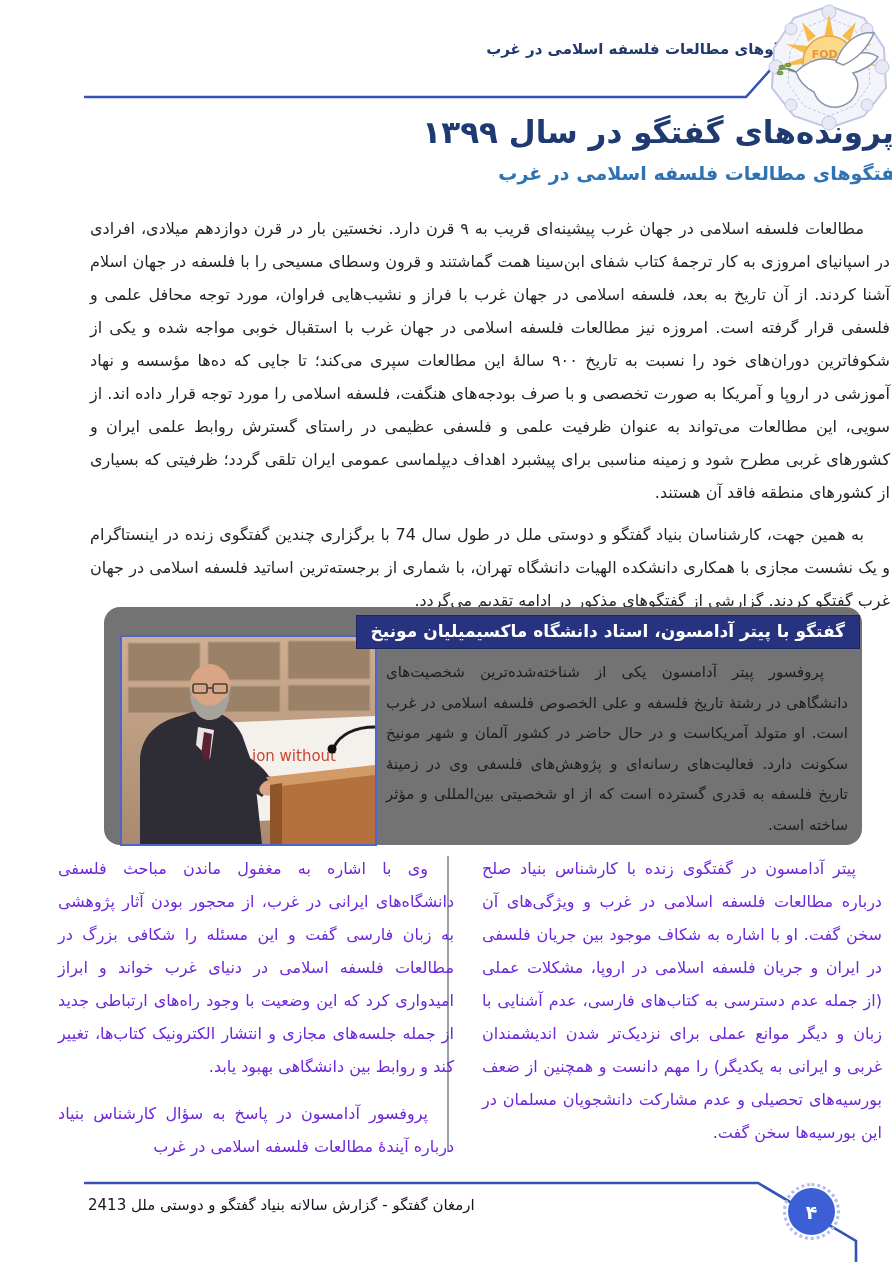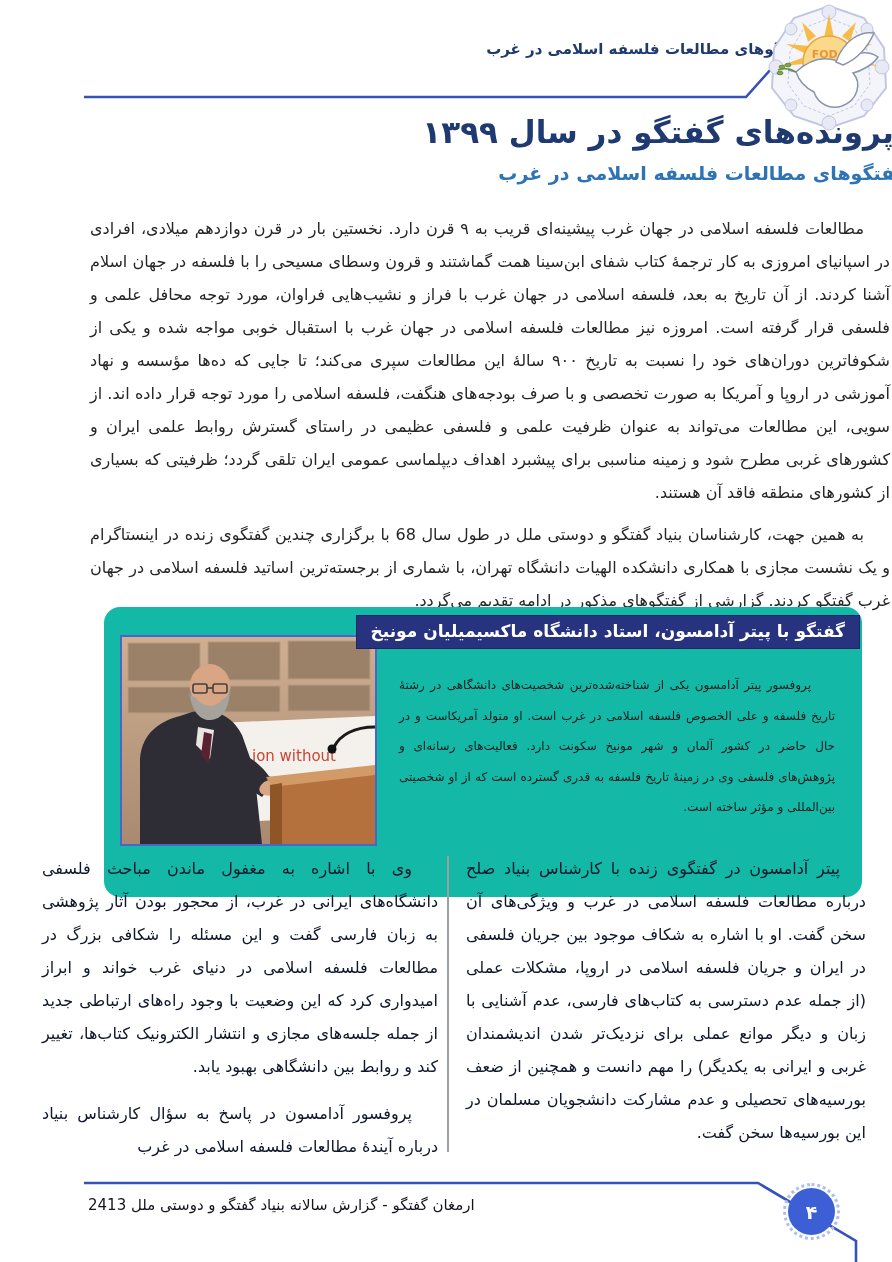--- a/index.html
+++ b/index.html
@@ -34,48 +34,48 @@
   .body-par{
     position:absolute;right:34px;width:800px;margin:16px;
     direction:rtl;text-align:justify;
     font-size:16px;line-height:33px;color:#262626;
     text-indent:26px;
   }
   .p1{top:196px;}
   .p2{top:502px;}
   
   .feature{
-    position:absolute;left:104px;top:607px;width:758px;height:290px;
-    background:#14b8a6;border-radius:16px;
+    position:absolute;left:104px;top:607px;width:758px;height:238px;
+    background:#737373;border-radius:16px;
   }
   .feature-connector{
     position:absolute;left:258px;top:25px;width:110px;height:2px;
     background:#3b53b5;z-index:1;
   }
   .feature-heading{
     position:absolute;right:3px;top:9px;z-index:2;
     background:#27337f;color:#ffffff;
     direction:rtl;font-size:17px;font-weight:bold;
     padding:5px 14px 7px 14px;
     box-shadow:0 0 0 1px #1c2560;
   }
   .photo{
     position:absolute;left:8px;top:20px;width:253px;height:207px;margin:8px;
     border:2px solid #4a66c8;background:#b99878;
   }
   .feature-body{
-    position:absolute;left:278px;right:10px;top:46px;margin:17px;
+    position:absolute;left:278px;right:10px;top:46px;margin:4px;
     direction:rtl;text-align:justify;
-    font-size:12px;line-height:30.5px;color:#1d1d1d;
+    font-size:15px;line-height:30.5px;color:#1d1d1d;
     text-indent:24px;
   }
   
   .cols{position:absolute;left:42px;top:852px;width:816px;height:310px;}
   .col{position:absolute;top:0;direction:rtl;text-align:justify;
-       font-size:16px;line-height:33px;color:#0f172a;}
+       font-size:16px;line-height:33px;color:#6d28d9;margin-left:16px;}
   .col p{margin:0 0 14px 0;text-indent:26px;}
   .col-right{left:424px;width:400px;}
   .col-left{left:0;width:396px;}
   .col-divider{position:absolute;left:405px;top:4px;width:1.5px;height:296px;background:#9aa0a8;}
   
   .ftr-rule{position:absolute;left:84px;top:1176px;}
   .page-badge{
     position:absolute;left:788px;top:1188px;width:47px;height:47px;
     background:#3c5fd6;border-radius:50%;
     outline:3px dotted #aebdee;outline-offset:2px;
@@ -140,21 +140,21 @@
           <ellipse cx="14" cy="69" rx="3" ry="1.8"></ellipse>
         </g>
       </g>
     </svg>
   </div>
 
   <h1 class="title">پرونده‌های گفتگو در سال ۱۳۹۹</h1>
   <h2 class="subtitle">گفتگوهای مطالعات فلسفه اسلامی در غرب</h2>
 
   <p class="body-par p1">مطالعات فلسفه اسلامی در جهان غرب پیشینه‌ای قریب به ۹ قرن دارد. نخستین بار در قرن دوازدهم میلادی، افرادی در اسپانیای امروزی به کار ترجمهٔ کتاب شفای ابن‌سینا همت گماشتند و قرون وسطای مسیحی را با فلسفه در جهان اسلام آشنا کردند. از آن تاریخ به بعد، فلسفه اسلامی در جهان غرب با فراز و نشیب‌هایی فراوان، مورد توجه محافل علمی و فلسفی قرار گرفته است. امروزه نیز مطالعات فلسفه اسلامی در جهان غرب با استقبال خوبی مواجه شده و یکی از شکوفاترین دوران‌های خود را نسبت به تاریخ ۹۰۰ سالهٔ این مطالعات سپری می‌کند؛ تا جایی که ده‌ها مؤسسه و نهاد آموزشی در اروپا و آمریکا به صورت تخصصی و با صرف بودجه‌های هنگفت، فلسفه اسلامی را مورد توجه قرار داده اند. از سویی، این مطالعات می‌تواند به عنوان ظرفیت علمی و فلسفی عظیمی در راستای گسترش روابط علمی ایران و کشورهای غربی مطرح شود و زمینه مناسبی برای پیشبرد اهداف دیپلماسی عمومی ایران تلقی گردد؛ ظرفیتی که بسیاری از کشورهای منطقه فاقد آن هستند.</p>
-  <p class="body-par p2">به همین جهت، کارشناسان بنیاد گفتگو و دوستی ملل در طول سال 68 با برگزاری چندین گفتگوی زنده در اینستاگرام و یک نشست مجازی با همکاری دانشکده الهیات دانشگاه تهران، با شماری از برجسته‌ترین اساتید فلسفه اسلامی در جهان غرب گفتگو کردند. گزارشی از گفتگوهای مذکور در ادامه تقدیم می‌گردد.</p>
+  <p class="body-par p2">به همین جهت، کارشناسان بنیاد گفتگو و دوستی ملل در طول سال 74 با برگزاری چندین گفتگوی زنده در اینستاگرام و یک نشست مجازی با همکاری دانشکده الهیات دانشگاه تهران، با شماری از برجسته‌ترین اساتید فلسفه اسلامی در جهان غرب گفتگو کردند. گزارشی از گفتگوهای مذکور در ادامه تقدیم می‌گردد.</p>
 
   <section class="feature">
     <div class="feature-connector"></div>
     <div class="feature-heading">گفتگو با پیتر آدامسون، استاد دانشگاه ماکسیمیلیان مونیخ</div>
 
     <figure class="photo">
       <svg width="253" height="207" viewBox="0 0 253 207">
         <defs>
           <linearGradient id="wall" x1="0" y1="0" x2="0" y2="1">
             <stop offset="0" stop-color="#cfae92"></stop>

